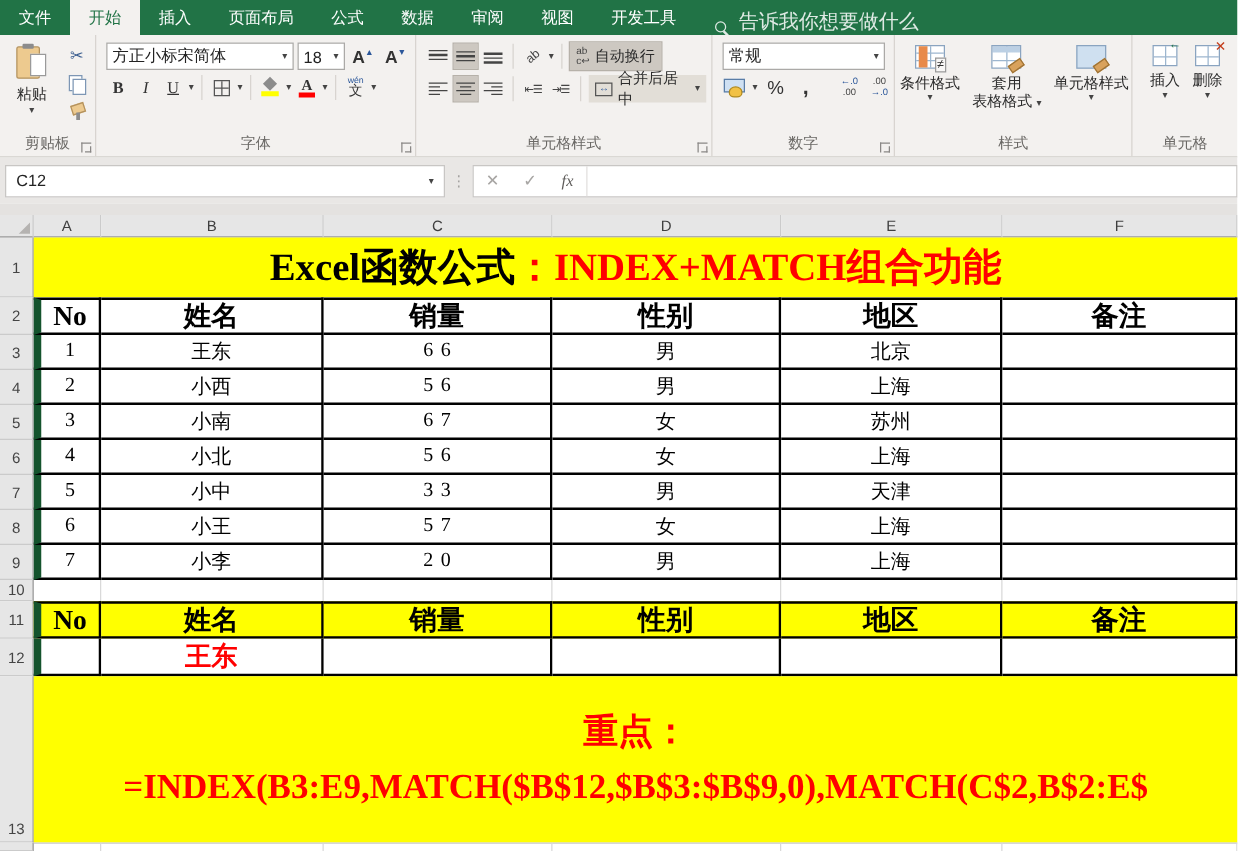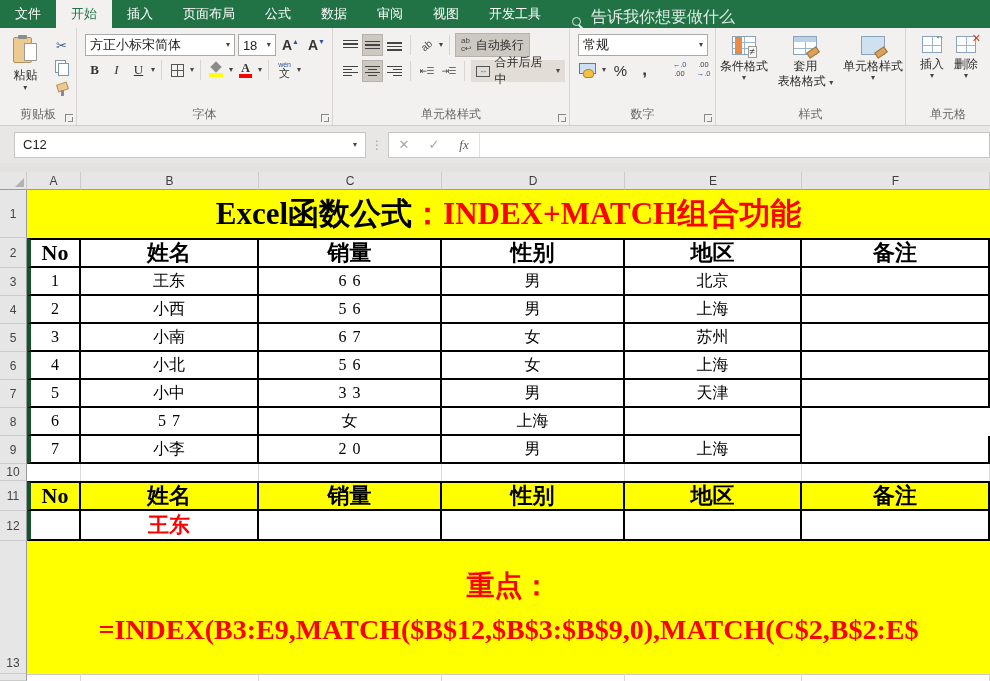--- a/index.html
+++ b/index.html
@@ -108,40 +108,40 @@
   
   .g-cells { width:84px; display:flex; justify-content:space-evenly; border-right:none; }
   .cgrid { position:relative; width:20px; height:17px; border:1px solid #8aa4c0; margin-bottom:4px;
      background: linear-gradient(#9db6cf,#9db6cf) 0 8px/100% 1px no-repeat,
                  linear-gradient(#9db6cf,#9db6cf) 9px 0/1px 100% no-repeat,#fff; }
   .cg-ins::after { content:"←"; position:absolute; right:-4px; top:-7px; color:#1e7145; font-size:10px; font-weight:bold; }
   .cg-del::after { content:"✕"; position:absolute; right:-6px; top:-5px; color:#c43e1c; font-size:11px; font-weight:bold; }
 
   
   .fbar { position:absolute; top:126px; left:0; width:990px; height:37px; background:#e9e7e5; display:flex; align-items:center; }
-  .namebox { width:352px; height:26px; background:#fff; border:1px solid #c8c6c4; margin-left:14px; display:flex; align-items:center; justify-content:space-between; padding:0 8px; font-size:13px; color:#222; }
+  .namebox { width:352px; height:26px; background:#fff; border:1px solid #c8c6c4; margin-left:4px; display:flex; align-items:center; justify-content:space-between; padding:0 8px; font-size:13px; color:#222; }
   .fdots { width:22px; text-align:center; color:#a5a3a1; font-size:12px; letter-spacing:0; }
   .fwrap { flex:1; height:26px; background:#fff; border:1px solid #c8c6c4; margin-right:0; display:flex; align-items:center; }
   .fbtn { width:30px; text-align:center; color:#a8a6a4; font-size:13px; cursor:pointer; }
   .fx { font-family:"Liberation Serif","DejaVu Serif",serif; font-style:italic; color:#5f5d5b; }
   .finput { flex:1; height:100%; border-left:1px solid #e2e0de; }
   .gapline { position:absolute; top:163px; left:0; width:990px; height:9px; background:#e4e2e0; }
 
   
   .sheet { position:absolute; top:172px; left:0; width:990px; height:509px; background:#fff; }
   .srow { display:grid; grid-template-columns:27px 54px 178px 183px 183px 177px 188px; }
   .colhead { height:18px; }
   .ch, .corner { background:#e6e6e6; border-right:1px solid #cbcbcb; border-bottom:1px solid #9a9a9a; color:#3f3f3f; font-size:12px; display:flex; align-items:center; justify-content:center; }
   .corner { position:relative; }
   .tri { position:absolute; right:2px; bottom:2px; width:0; height:0; border-left:9px solid transparent; border-bottom:9px solid #b5b3b1; }
   .rh { background:#e6e6e6; border-right:1px solid #9a9a9a; border-bottom:1px solid #cbcbcb; color:#444; font-size:12px; display:flex; align-items:center; justify-content:center; }
   .rh.bot { align-items:flex-end; padding-bottom:3px; }
 
   .c { font-family:"Liberation Serif","DejaVu Serif",serif; display:flex; align-items:center; justify-content:center; border-right:2px solid #000; border-bottom:2px solid #000; color:#000; background:#fff; overflow:hidden; }
-  .cL { border-left:4px solid #14532d; }
+  .cL { border-left:6px solid #14532d; }
   .cT { border-top:2px solid #000; }
   .th { font-weight:bold; font-size:22px; }
   .td { font-size:16px; }
   .spaced { letter-spacing:6px; padding-left:6px; }
   .yellow { background:#ffff00; }
   .red { color:#ff0000; }
   .g { border-right:1px solid #d9d9d9; }
   .g-top { border-top:1px solid #c9c9c9; }
 
   .title-cell { grid-column:2 / 8; background:#ffff00; display:flex; align-items:center; justify-content:center; font-family:"Liberation Serif","DejaVu Serif",serif; font-weight:bold; font-size:31px; white-space:nowrap; }
@@ -471,20 +471,21 @@
     <div class="c td">小中</div>
     <div class="c td spaced">33</div>
     <div class="c td">男</div>
     <div class="c td">天津</div>
     <div class="c td"></div>
   </div>
 
   <div class="srow" style="height:28px">
     <div class="rh">8</div>
     <div class="c td cL">6</div>
+    <div class="c td">小王</div>
     <div class="c td spaced">57</div>
     <div class="c td">女</div>
     <div class="c td">上海</div>
     <div class="c td"></div>
   </div>
 
   <div class="srow" style="height:28px">
     <div class="rh">9</div>
     <div class="c td cL">7</div>
     <div class="c td">小李</div>

